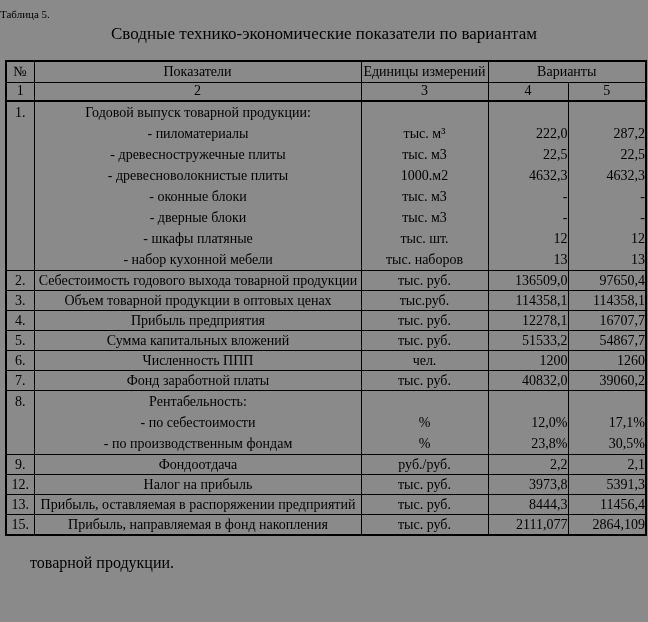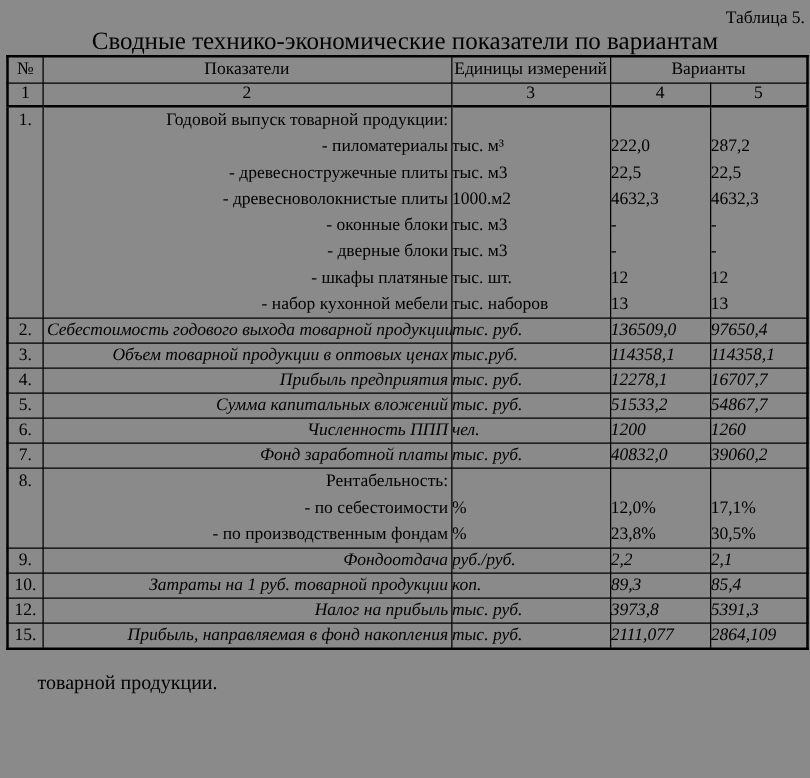--- a/index.html
+++ b/index.html
@@ -6,30 +6,30 @@
   html, body { margin: 0; padding: 0; }
   body {
     width: 648px; height: 622px;
     background: #8a8a8a;
     color: #000;
     font-family: "Liberation Serif", "DejaVu Serif", serif;
   }
   .page { width: 648px; height: 622px; overflow: hidden; }
 
   .tbl-label {
-    text-align: right;
-    font-size: 14px;
+    text-align: left;
+    font-size: 11px;
     line-height: 17px;
     padding: 6px 4px 0 0;
   }
   .doc-title {
     text-align: center;
-    font-size: 20px;
+    font-size: 17px;
     line-height: 19px;
-    margin: 1px 0 1px 0;
+    margin: 1px 0 17px 0;
   }
 
   table.main {
     border-collapse: collapse;
     table-layout: fixed;
     width: 640px;
     margin-left: 5px;
     border: 2px solid #000;
   }
   table.main td {
@@ -37,26 +37,26 @@
     font-size: 14px;
     padding: 0;
     vertical-align: top;
     overflow: hidden;
   }
   table.main thead td { text-align: center; white-space: nowrap; }
   tr.hdr1 td { height: 20px; line-height: 20px; }
   tr.hdr2 td { height: 18px; line-height: 16px; border-bottom: 2px solid #000; }
 
   .c-num  { text-align: center; }
-  .c-ind .ln  { text-align: right; padding: 0 2px 0 3px; }
-  .c-unit .ln { text-align: left; }
-  .c-val .ln  { text-align: left; }
+  .c-ind .ln  { text-align: center; padding: 0 2px 0 3px; }
+  .c-unit .ln { text-align: center; }
+  .c-val .ln  { text-align: right; }
   .ln { white-space: nowrap; overflow: hidden; }
 
-  tr.single .ln  { height: 19px; line-height: 19px; font-style: italic; }
+  tr.single .ln  { height: 19px; line-height: 19px; }
   tr.single .c-num { line-height: 19px; }
   tr.multi .ln   { height: 21px; line-height: 21px; }
   tr.multi .c-num { line-height: 21px; }
 
   .note {
     margin: 15px 40px 0 30px;
     font-size: 16px;
     line-height: 23px;
   }
 </style>
@@ -258,47 +258,47 @@
             <div class="ln">руб./руб.</div>
           </td>
           <td class="c-val">
             <div class="ln">2,2</div>
           </td>
           <td class="c-val">
             <div class="ln">2,1</div>
           </td>
         </tr>
         <tr class="single">
-          <td class="c-num">10.</td>
-          <td class="c-ind">
-            <div class="ln">Затраты на 1 руб. товарной продукции</div>
-          </td>
-          <td class="c-unit">
-            <div class="ln">коп.</div>
-          </td>
-          <td class="c-val">
-            <div class="ln">89,3</div>
-          </td>
-          <td class="c-val">
-            <div class="ln">85,4</div>
-          </td>
-        </tr>
-        <tr class="single">
           <td class="c-num">12.</td>
           <td class="c-ind">
             <div class="ln">Налог на прибыль</div>
           </td>
           <td class="c-unit">
             <div class="ln">тыс. руб.</div>
           </td>
           <td class="c-val">
             <div class="ln">3973,8</div>
           </td>
           <td class="c-val">
             <div class="ln">5391,3</div>
+          </td>
+        </tr>
+        <tr class="single">
+          <td class="c-num">13.</td>
+          <td class="c-ind">
+            <div class="ln">Прибыль, оставляемая в распоряжении предприятий</div>
+          </td>
+          <td class="c-unit">
+            <div class="ln">тыс. руб.</div>
+          </td>
+          <td class="c-val">
+            <div class="ln">8444,3</div>
+          </td>
+          <td class="c-val">
+            <div class="ln">11456,4</div>
           </td>
         </tr>
         <tr class="single">
           <td class="c-num">15.</td>
           <td class="c-ind">
             <div class="ln">Прибыль, направляемая в фонд накопления</div>
           </td>
           <td class="c-unit">
             <div class="ln">тыс. руб.</div>
           </td>

